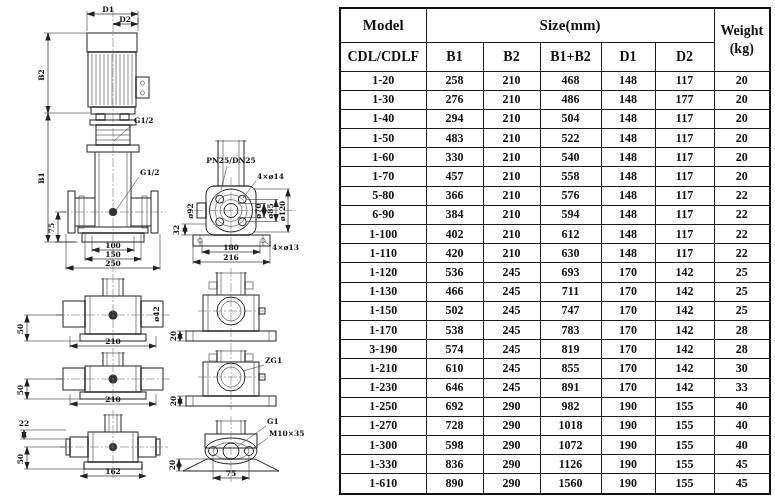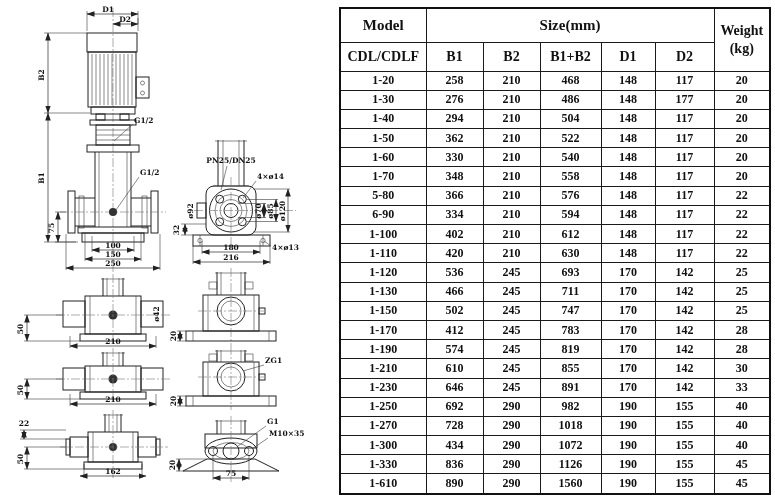--- a/index.html
+++ b/index.html
@@ -312,57 +312,57 @@
           <td>1-40</td>
           <td>294</td>
           <td>210</td>
           <td>504</td>
           <td>148</td>
           <td>117</td>
           <td>20</td>
         </tr>
         <tr>
           <td>1-50</td>
-          <td>362</td>
+          <td>483</td>
           <td>210</td>
           <td>522</td>
           <td>148</td>
           <td>117</td>
           <td>20</td>
         </tr>
         <tr>
           <td>1-60</td>
           <td>330</td>
           <td>210</td>
           <td>540</td>
           <td>148</td>
           <td>117</td>
           <td>20</td>
         </tr>
         <tr>
           <td>1-70</td>
-          <td>348</td>
+          <td>457</td>
           <td>210</td>
           <td>558</td>
           <td>148</td>
           <td>117</td>
           <td>20</td>
         </tr>
         <tr>
           <td>5-80</td>
           <td>366</td>
           <td>210</td>
           <td>576</td>
           <td>148</td>
           <td>117</td>
           <td>22</td>
         </tr>
         <tr>
           <td>6-90</td>
-          <td>334</td>
+          <td>384</td>
           <td>210</td>
           <td>594</td>
           <td>148</td>
           <td>117</td>
           <td>22</td>
         </tr>
         <tr>
           <td>1-100</td>
           <td>402</td>
           <td>210</td>
@@ -402,29 +402,29 @@
           <td>1-150</td>
           <td>502</td>
           <td>245</td>
           <td>747</td>
           <td>170</td>
           <td>142</td>
           <td>25</td>
         </tr>
         <tr>
           <td>1-170</td>
-          <td>412</td>
+          <td>538</td>
           <td>245</td>
           <td>783</td>
           <td>170</td>
           <td>142</td>
           <td>28</td>
         </tr>
         <tr>
-          <td>1-190</td>
+          <td>3-190</td>
           <td>574</td>
           <td>245</td>
           <td>819</td>
           <td>170</td>
           <td>142</td>
           <td>28</td>
         </tr>
         <tr>
           <td>1-210</td>
           <td>610</td>
@@ -456,21 +456,21 @@
           <td>1-270</td>
           <td>728</td>
           <td>290</td>
           <td>1018</td>
           <td>190</td>
           <td>155</td>
           <td>40</td>
         </tr>
         <tr>
           <td>1-300</td>
-          <td>434</td>
+          <td>598</td>
           <td>290</td>
           <td>1072</td>
           <td>190</td>
           <td>155</td>
           <td>40</td>
         </tr>
         <tr>
           <td>1-330</td>
           <td>836</td>
           <td>290</td>

